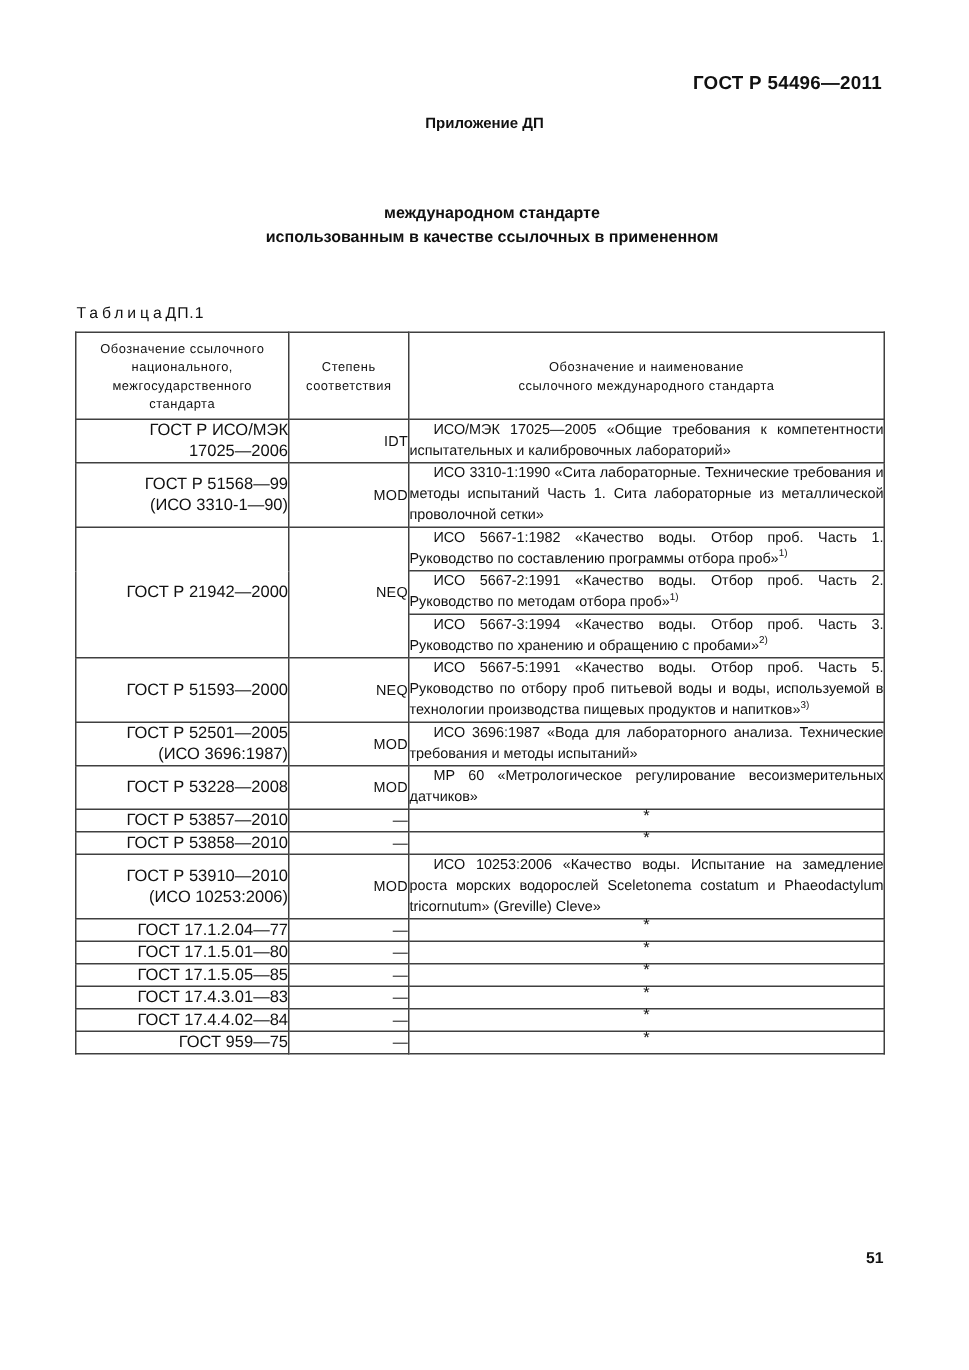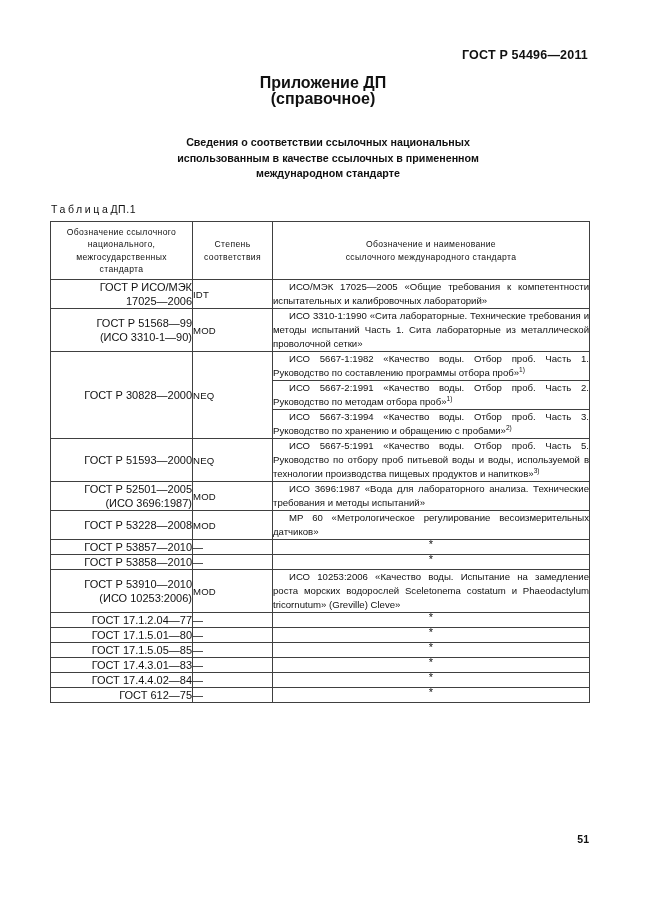--- a/index.html
+++ b/index.html
@@ -35,21 +35,21 @@
 
   
   .annex-block {
     position: absolute;
     top: 75px;
     left: 0;
     right: 0;
     text-align: center;
   }
   .annex-line {
-    font-size: 16px;
+    font-size: 10px;
     font-weight: bold;
     line-height: 16px;
   }
 
   .main-title {
     position: absolute;
     top: 135px;
     left: 80px;
     right: 70px;
     text-align: center;
@@ -106,21 +106,21 @@
     padding: 7px 4px 7px 10px;
     line-height: 14px;
     text-align: right;
     font-size: 11px;
     white-space: pre-line;
   }
   .c-name.mid { vertical-align: middle; }
 
   
   .c-deg {
-    text-align: left;
+    text-align: right;
     font-size: 9.6px;
     letter-spacing: 0.2px;
   }
 
   
   .c-desc {
     padding: 6px 9px 6px 9px;
     line-height: 14px;
     text-align: justify;
     text-align-last: left;
@@ -164,45 +164,43 @@
 </style>
 </head>
 <body>
 
 <div class="page">
 
   <div class="doc-header">ГОСТ Р 54496—2011</div>
 
   <div class="annex-block">
     <div class="annex-line">Приложение ДП</div>
-    <div class="annex-line">(справочное)</div>
   </div>
 
   <div class="main-title">
-    <span class="tl">Сведения о соответствии ссылочных национальных</span>
+    <span class="tl">международном стандарте</span>
     <span class="tl">использованным в качестве ссылочных в примененном</span>
-    <span class="tl">международном стандарте</span>
   </div>
 
   <div class="table-caption">
     <span class="sp">Таблица</span><span>ДП.1</span>
   </div>
 
   <table class="ref-table">
     <colgroup>
       <col class="c1">
       <col class="c2">
       <col class="c3">
     </colgroup>
     <thead>
       <tr>
         <th class="hd">
           <div>Обозначение ссылочного</div>
           <div>национального,</div>
-          <div>межгосударственных</div>
+          <div>межгосударственного</div>
           <div>стандарта</div>
         </th>
         <th class="hd">
           <div>Степень</div>
           <div>соответствия</div>
         </th>
         <th class="hd">
           <div>Обозначение и наименование</div>
           <div>ссылочного международного стандарта</div>
         </th>
@@ -218,21 +216,21 @@
       </tr>
 
       <tr>
         <td class="c-name">ГОСТ Р 51568—99
 (ИСО 3310-1—90)</td>
         <td class="c-deg">MOD</td>
         <td class="c-desc"><span>ИСО 3310-1:1990 «Сита лабораторные. Технические требования и методы испытаний Часть 1. Сита лабораторные из металлической проволочной сетки»</span></td>
       </tr>
 
       <tr>
-        <td class="c-name mid" rowspan="3">ГОСТ Р 30828—2000</td>
+        <td class="c-name mid" rowspan="3">ГОСТ Р 21942—2000</td>
         <td class="c-deg" rowspan="3">NEQ</td>
         <td class="c-desc"><span>ИСО 5667-1:1982 «Качество воды. Отбор проб. Часть 1. Руководство по составлению программы отбора проб»</span><sup>1)</sup></td>
       </tr>
       <tr>
         <td class="c-desc"><span>ИСО 5667-2:1991 «Качество воды. Отбор проб. Часть 2. Руководство по методам отбора проб»</span><sup>1)</sup></td>
       </tr>
       <tr>
         <td class="c-desc"><span>ИСО 5667-3:1994 «Качество воды. Отбор проб. Часть 3. Руководство по хранению и обращению с пробами»</span><sup>2)</sup></td>
       </tr>
 
@@ -298,21 +296,21 @@
         <td class="c-desc star"><span class="star-mark">*</span></td>
       </tr>
 
       <tr>
         <td class="c-name">ГОСТ 17.4.4.02—84</td>
         <td class="c-deg dash">—</td>
         <td class="c-desc star"><span class="star-mark">*</span></td>
       </tr>
 
       <tr>
-        <td class="c-name">ГОСТ 612—75</td>
+        <td class="c-name">ГОСТ 959—75</td>
         <td class="c-deg dash">—</td>
         <td class="c-desc star"><span class="star-mark">*</span></td>
       </tr>
 
     </tbody>
   </table>
 
   <div class="page-number">51</div>
 
 </div>

